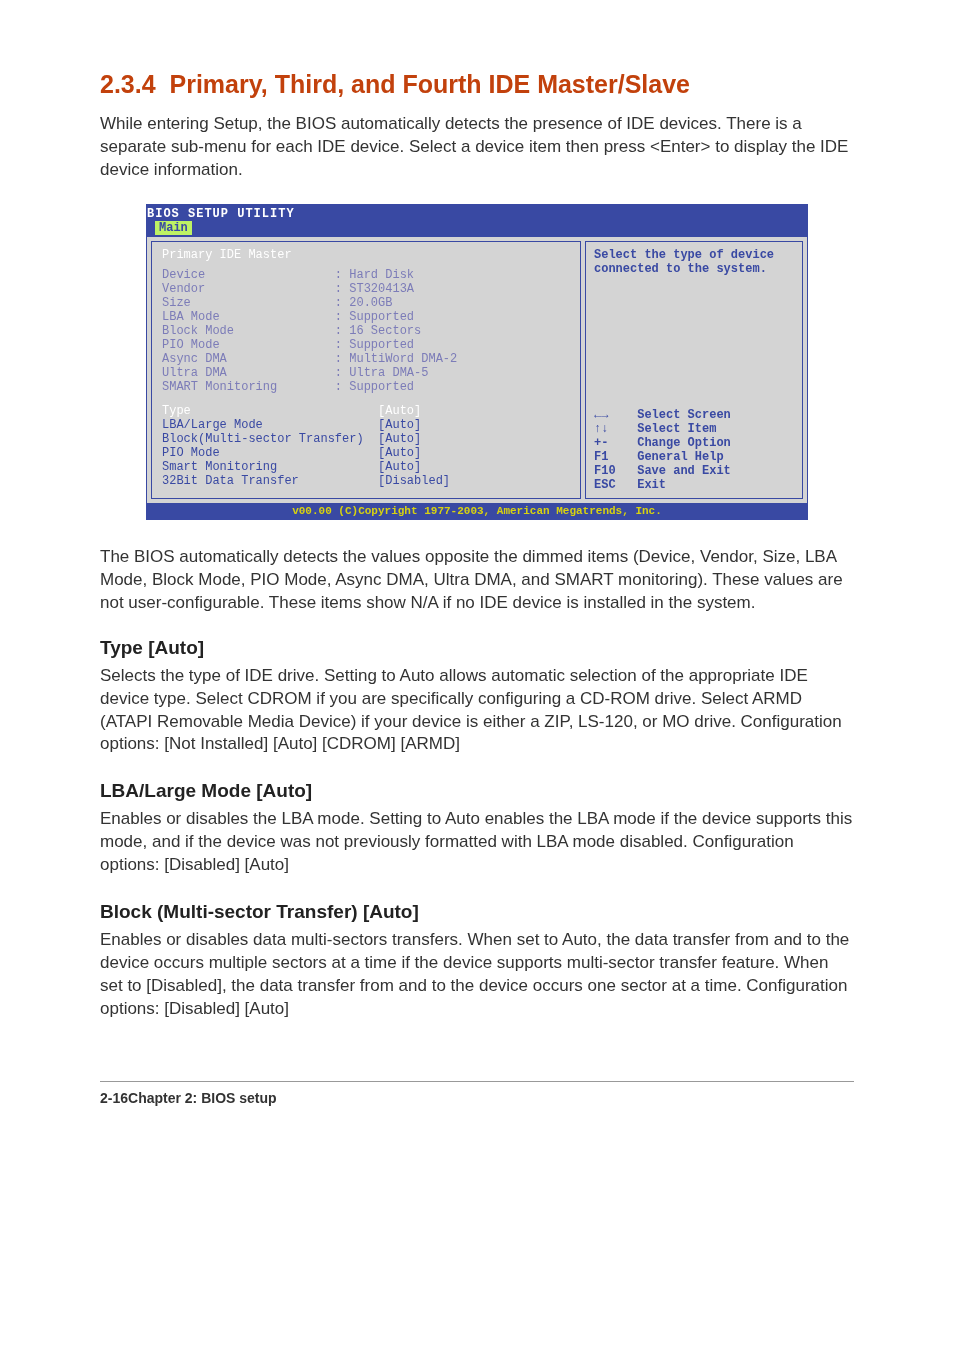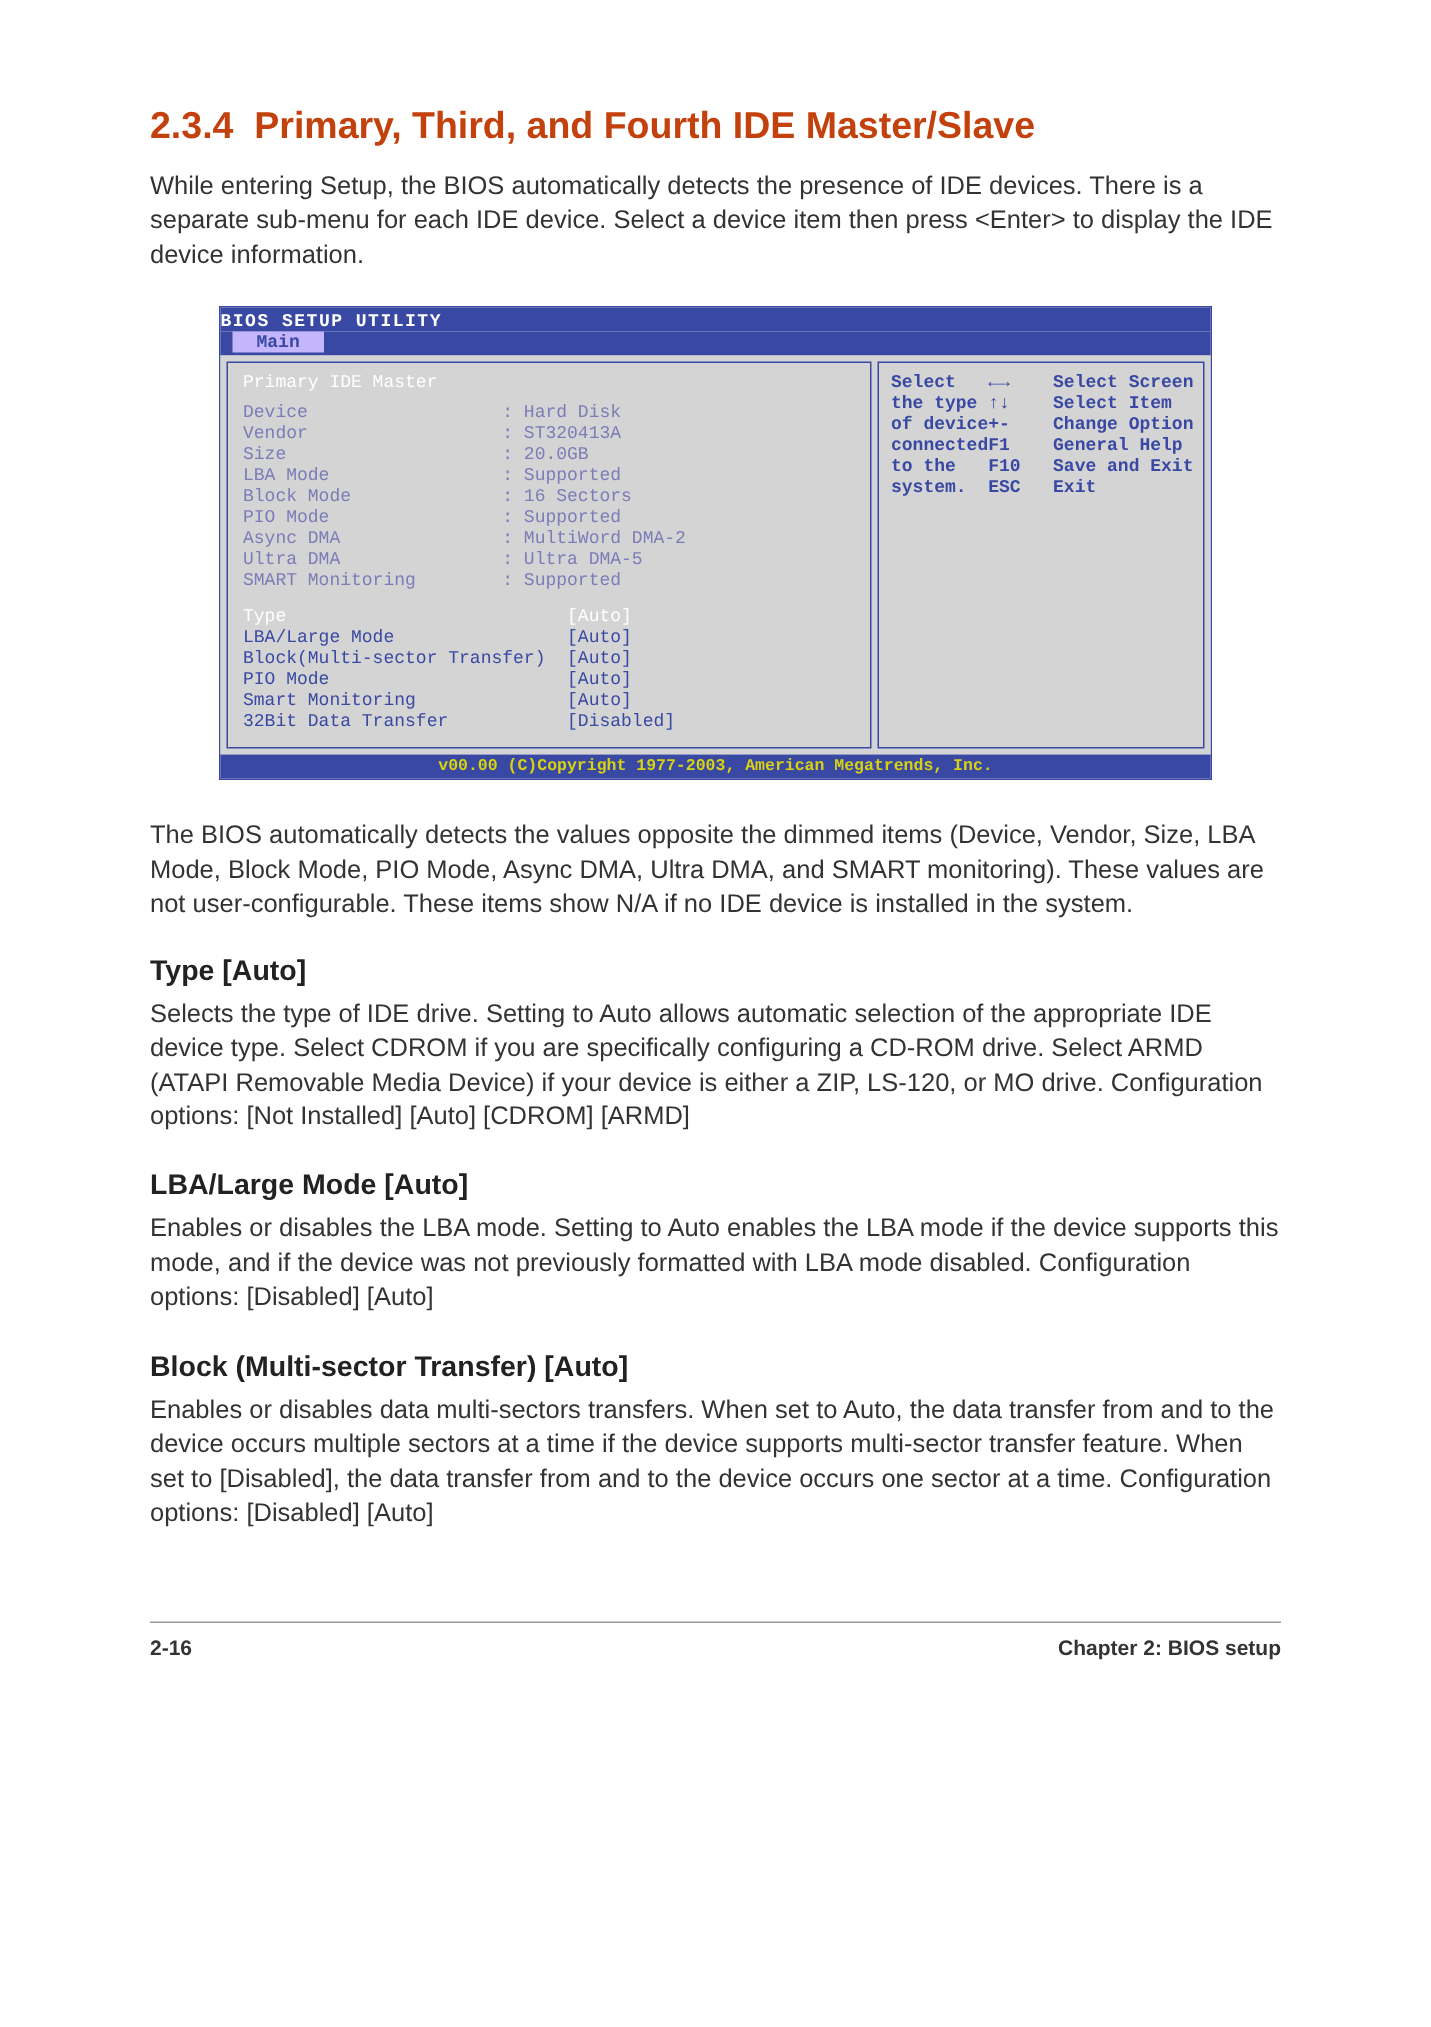--- a/index.html
+++ b/index.html
@@ -47,24 +47,24 @@
     font-weight: bold;
     padding: 2px 0 0 0;
     letter-spacing: 1px;
   }
   .bios-tabbar {
     background: #3949a3;
     padding: 0 8px 2px 8px;
   }
   .bios-tab {
     display: inline-block;
-    background: #c4b5fd;
+    background: #bef264;
     color: #3949a3;
     font-weight: bold;
-    padding: 0 16px;
+    padding: 0 4px;
   }
   .bios-body {
     display: flex;
     background: #d4d4d4;
   }
   .bios-left {
     flex: 1;
     border: 1px solid #3949a3;
     margin: 4px 2px 4px 4px;
     padding: 6px 10px 10px 10px;
@@ -72,21 +72,21 @@
     font-weight: normal;
   }
   .bios-right {
     width: 200px;
     border: 1px solid #3949a3;
     margin: 4px 4px 4px 2px;
     padding: 6px 8px;
     color: #3949a3;
     font-weight: bold;
     display: flex;
-    flex-direction: row;
+    flex-direction: column;
     justify-content: space-between;
   }
   .bios-left .hdr {
     color: #fff;
     margin-bottom: 6px;
   }
   .bios-row { white-space: pre; color: #7c7cb8; }
   .bios-lower { color: #3949a3; margin-top: 10px; }
   .bios-lower .row { white-space: pre; }
   .bios-lower .first { color: #fff; }
@@ -95,21 +95,21 @@
     background: #3949a3;
     color: #d8d210;
     font-weight: bold;
     text-align: center;
     padding: 2px 0;
     font-size: 11px;
   }
 
   .page-footer {
     display: flex;
-    justify-content: space-between;
+    justify-content: flex-start;
     border-top: 1px solid #999;
     padding-top: 8px;
     margin-top: 60px;
     font-size: 14px;
     font-weight: bold;
   }
 </style>
 </head>
 <body>
 

